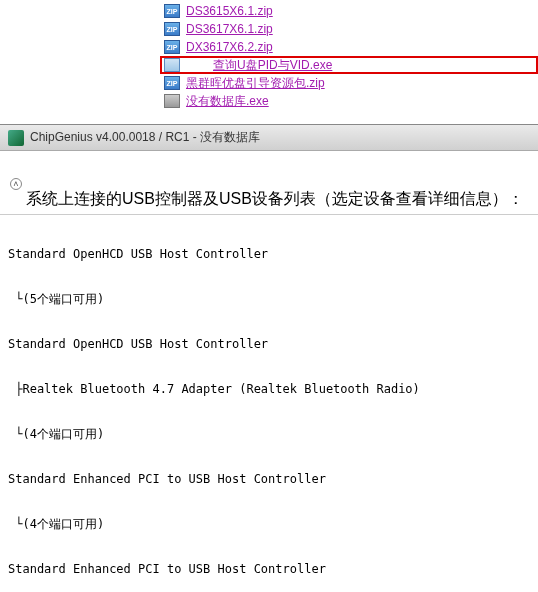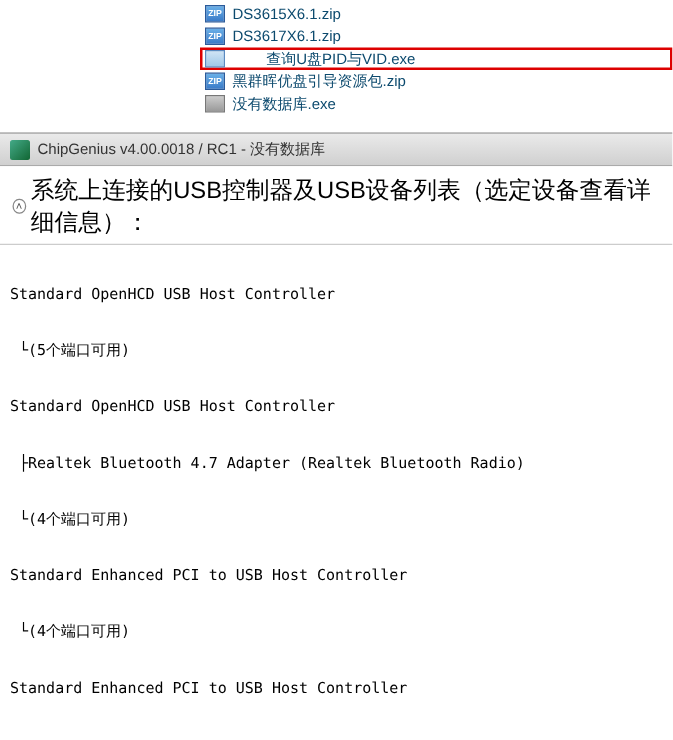--- a/index.html
+++ b/index.html
@@ -5,46 +5,50 @@
     * { margin: 0; padding: 0; box-sizing: border-box; }
     body { font-family: "Microsoft YaHei", SimSun, sans-serif; font-size: 12px; background: #fff; width: 538px; }
     
     .file-list { padding: 2px 0 10px 160px; }
     .file-item { display: flex; align-items: center; padding: 1px 4px; gap: 6px; height: 18px; }
     .file-item.highlighted { border: 2px solid #d00; padding: 0 2px; gap: 33px; }
     .zip-icon { width: 16px; height: 14px; background: linear-gradient(#6ab0e8, #3a7bc8); border: 1px solid #2a5a9a; display: inline-flex; align-items: center; justify-content: center; color: #fff; font-size: 7px; font-weight: bold; }
     .exe-icon { width: 16px; height: 14px; display: inline-block; }
     .exe-icon.window { background: linear-gradient(#d0e4f5, #a0c8e8); border: 1px solid #5a8ac0; }
     .exe-icon.gray { background: linear-gradient(#ccc, #999); border: 1px solid #777; }
-    .file-name { color: #0c4a6e; }
+    .file-name { color: #a21caf; text-decoration: underline; }
     
     .app-window { border-top: 1px solid #888; margin-top: 4px; }
     .title-bar { background: linear-gradient(#eaeaea, #d0d0d0); padding: 4px 8px; display: flex; align-items: center; gap: 6px; border-bottom: 1px solid #aaa; }
     .app-icon { width: 16px; height: 16px; background: linear-gradient(135deg, #4a8, #163); border-radius: 2px; }
     .title-text { color: #333; }
     
     .section-header { background: #fff; padding: 6px 10px 4px; display: flex; align-items: center; gap: 4px; border-bottom: 1px solid #ccc; }
     .collapse-icon { width: 12px; height: 12px; border: 1px solid #888; border-radius: 50%; display: inline-flex; align-items: center; justify-content: center; font-size: 9px; color: #555; }
-    .section-label { font-size: 19px; }
+    .section-label { font-size: 16px; margin-top: 32px; }
     
     .tree-view { font-family: SimSun, monospace; font-size: 12px; padding: 2px 8px; line-height: 15px; white-space: pre; }
     .tree-line { }
     .tree-line.selected { background: #3399ff; color: #fff; display: inline-block; padding-right: 300px; }
   </style>
 </head>
 <body>
 
 <div class="file-list">
   <div class="file-item">
     <span class="zip-icon">ZIP</span>
     <span class="file-name">DS3615X6.1.zip</span>
   </div>
   <div class="file-item">
     <span class="zip-icon">ZIP</span>
     <span class="file-name">DS3617X6.1.zip</span>
+  </div>
+  <div class="file-item">
+    <span class="zip-icon">ZIP</span>
+    <span class="file-name">DX3617X6.2.zip</span>
   </div>
   <div class="file-item highlighted">
     <span class="exe-icon window"></span>
     <span class="file-name">查询U盘PID与VID.exe</span>
   </div>
   <div class="file-item">
     <span class="zip-icon">ZIP</span>
     <span class="file-name">黑群晖优盘引导资源包.zip</span>
   </div>
   <div class="file-item">

